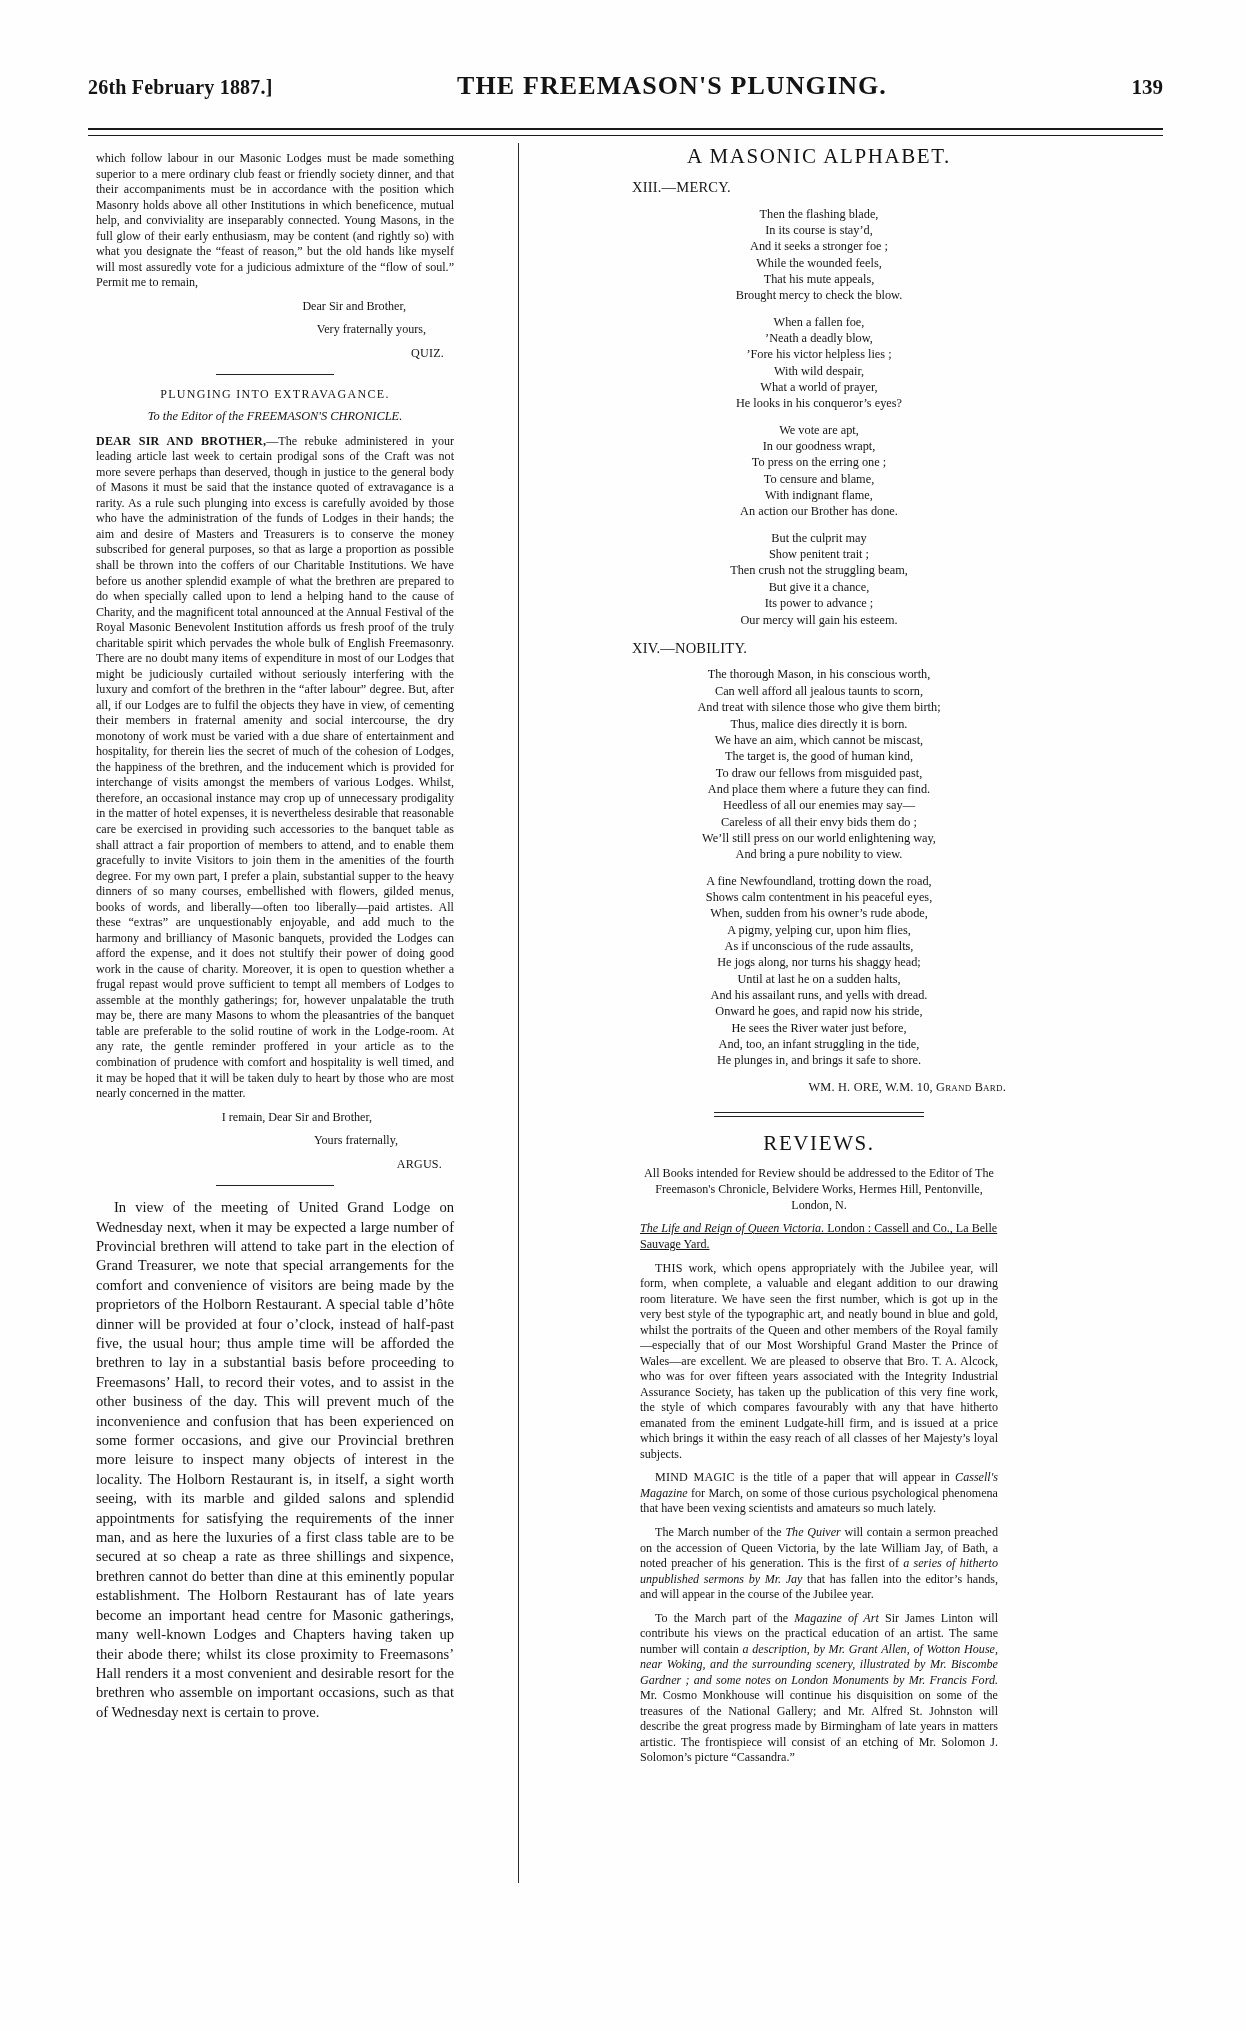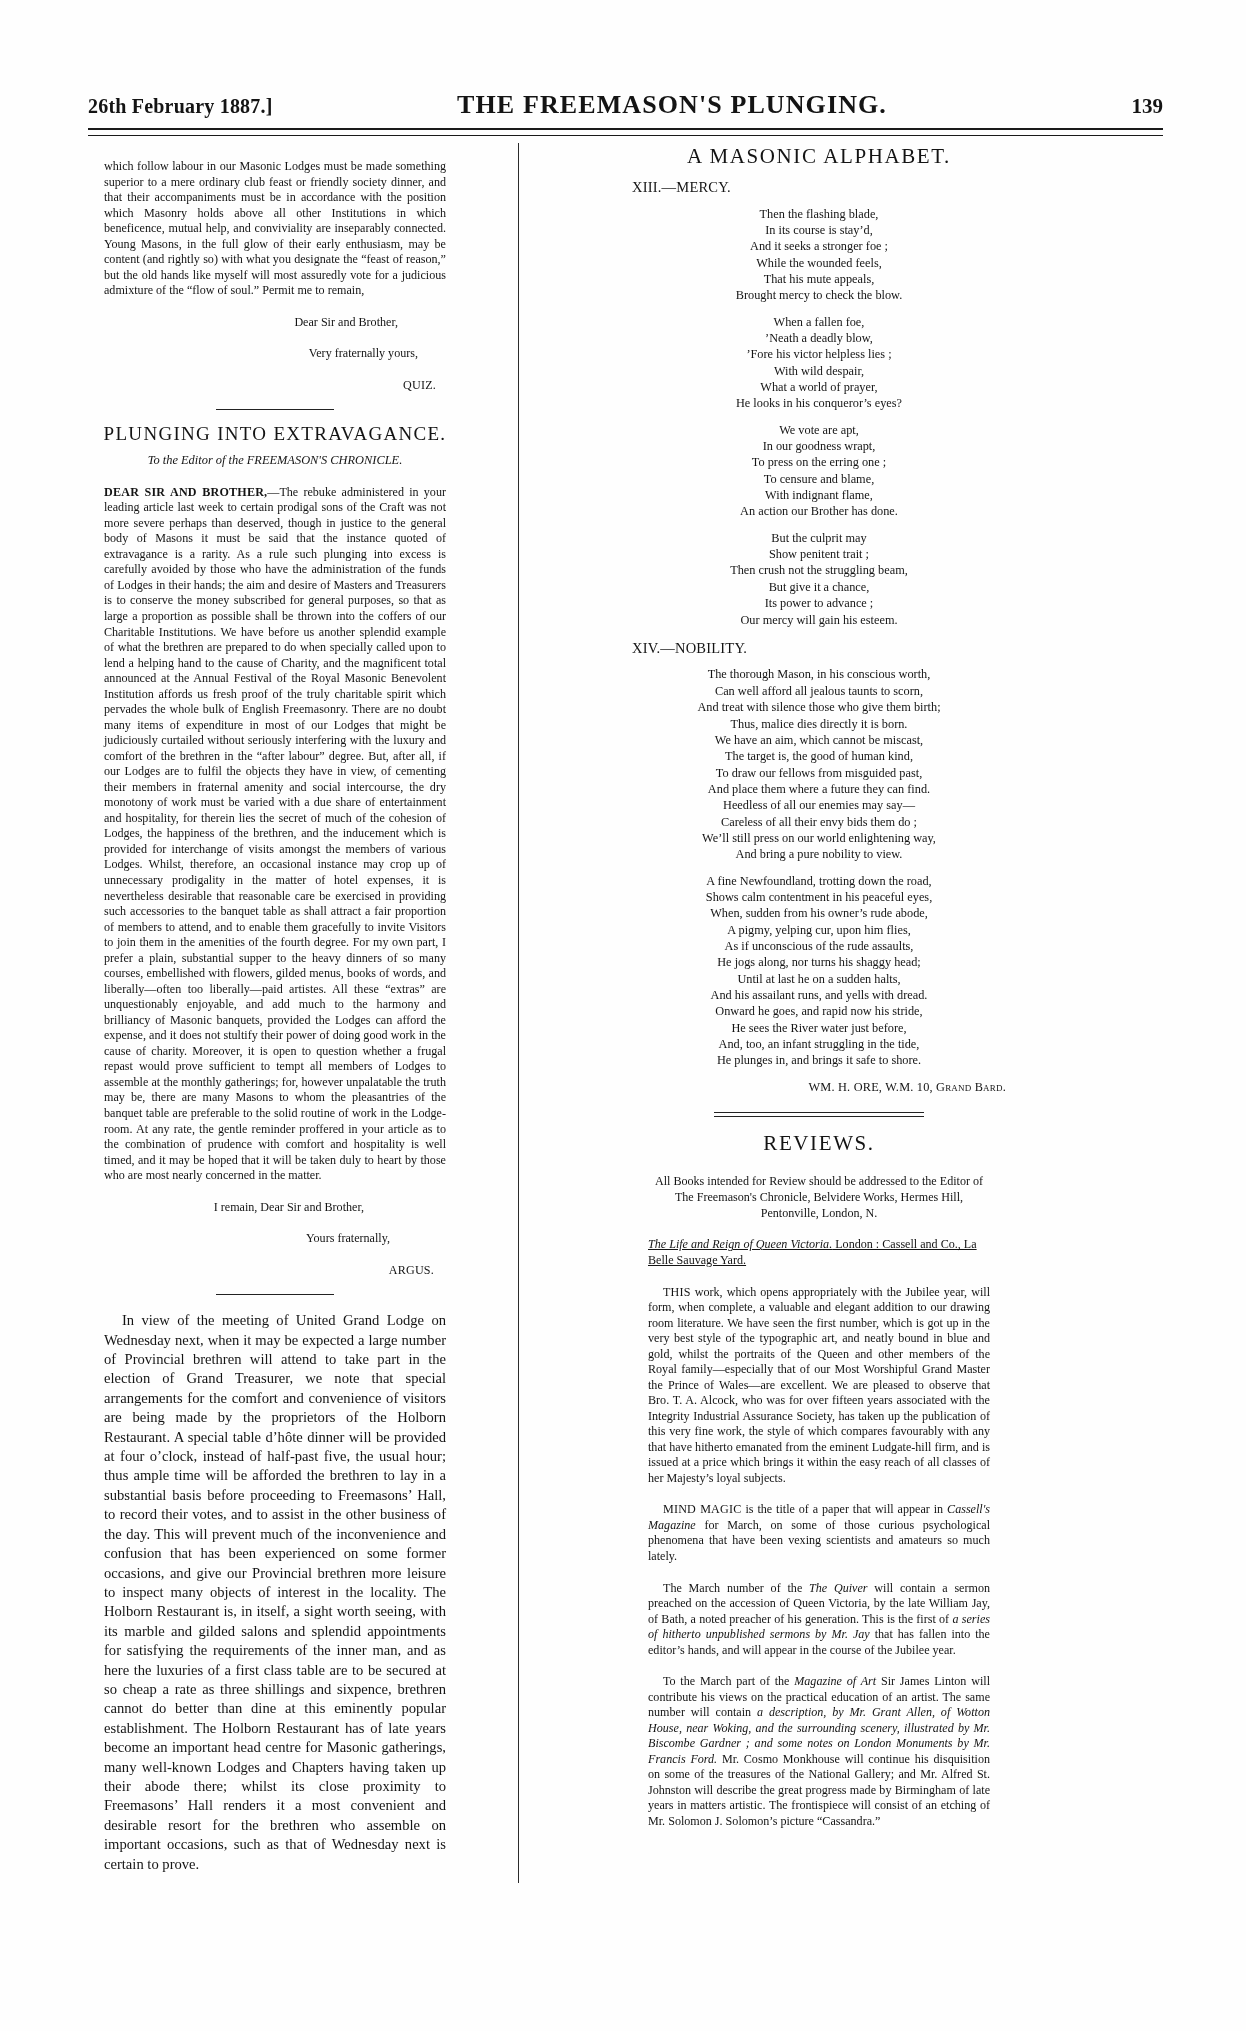--- a/index.html
+++ b/index.html
@@ -20,21 +20,21 @@
     left: 0; top: 0;
     width: 1246px;
     height: 2031px;
     background: #fefefe;
   }
 
   
   .masthead {
     position: absolute;
     left: 88px;
-    top: 90px;
+    top: 71px;
     width: 1075px;
     height: 40px;
     display: flex;
     align-items: baseline;
     gap: 17px;
   }
   .mh-date {
     font-size: 20px;
     font-weight: 700;
     letter-spacing: .2px;
@@ -78,21 +78,21 @@
   .col-rule {
     position: absolute;
     left: 518px;
     top: 143px;
     width: 0;
     height: 1740px;
     border-left: 1px solid #2b2b2b;
   }
 
   p {
-    margin: 16px;
+    margin: 8px;
     text-indent: 0;
   }
   p + p { margin-top: 6px; }
   p.ind { text-indent: 15px; }
 
   .sc { font-variant: small-caps; letter-spacing: .2px; }
   .it { font-style: italic; }
   .b  { font-weight: 700; }
 
   .right  { text-align: right; display: block; }
@@ -106,21 +106,21 @@
   }
   .sep-wide {
     width: 210px;
     height: 3px;
     border-top: 1.6px solid #222;
     border-bottom: 1px solid #222;
     margin: 16px auto 13px auto;
   }
 
   h2.art-title {
-    font-size: 19px;
+    font-size: 12px;
     font-weight: 400;
     letter-spacing: 1.3px;
     text-align: center;
     margin: 0 0 6px 0;
     font-family: "Liberation Serif", serif;
   }
   h3.art-sub {
     font-size: 12.4px;
     font-weight: 400;
     font-style: italic;

